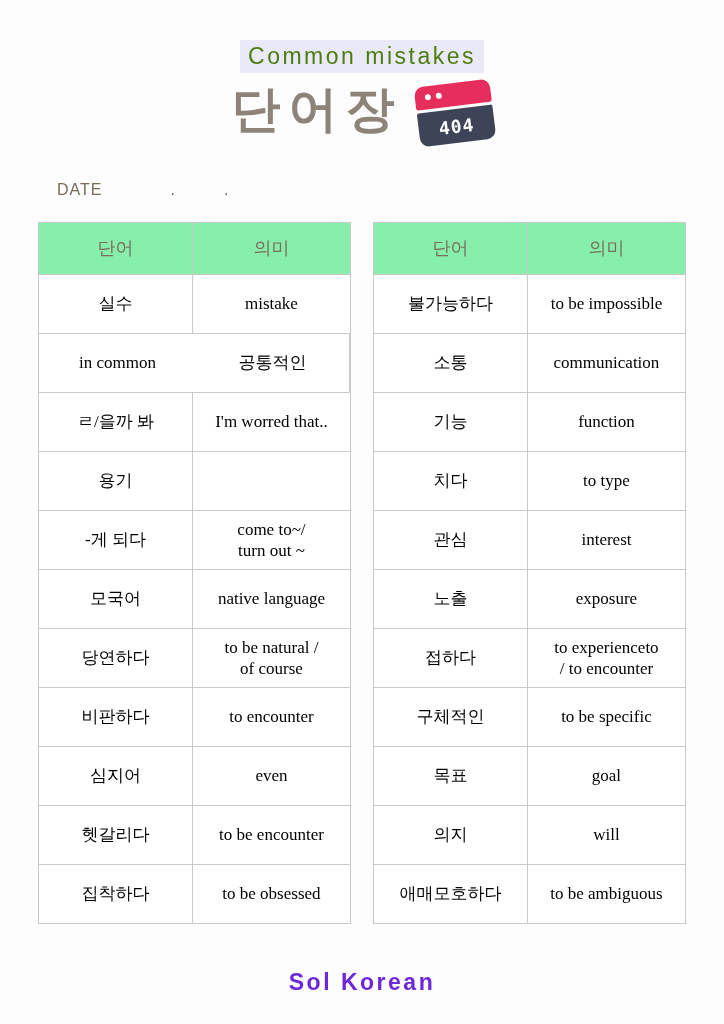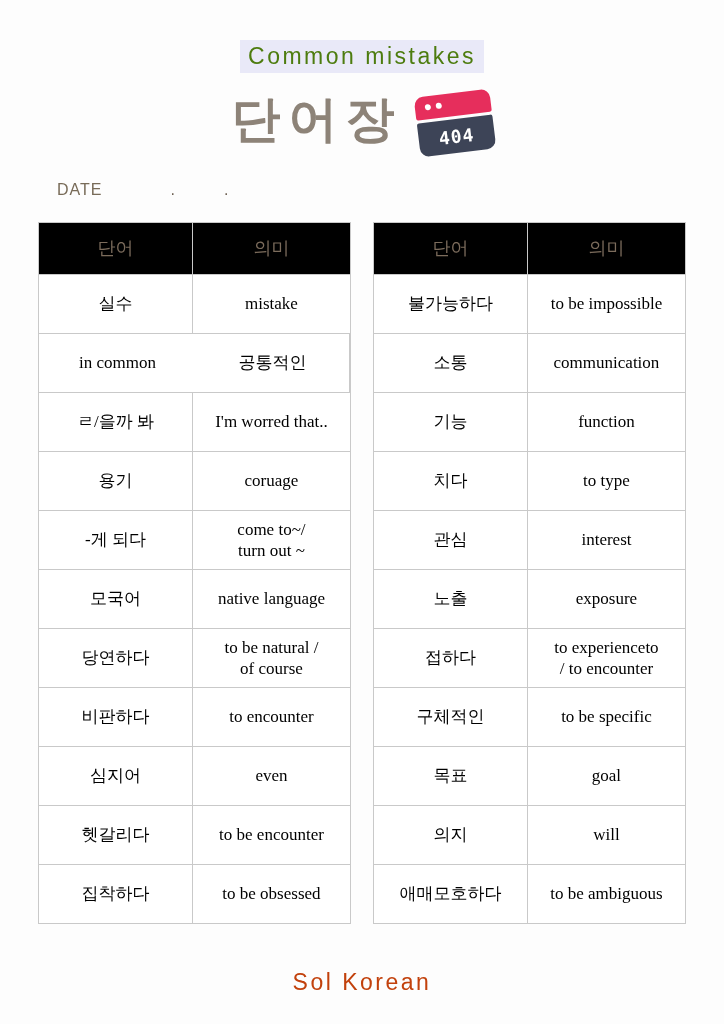--- a/index.html
+++ b/index.html
@@ -18,21 +18,21 @@
   .subtitle {
     display: inline-block;
     background: #e9e9f8;
     color: #4d7c0f;
     font-size: 23px;
     letter-spacing: 2.5px;
     padding: 3px 8px;
     font-weight: 500;
   }
   .title-row {
-    margin-top: 14px;
+    margin-top: 4px;
     display: flex;
     justify-content: center;
     align-items: center;
     gap: 14px;
   }
   .main-title {
     font-size: 49px;
     font-weight: bold;
     letter-spacing: 8px;
     color: #8d8378;
@@ -94,21 +94,21 @@
     align-items: flex-start;
   }
   .vocab-table {
     flex: 1;
     border: 1px solid #c9c9c9;
     background: #ffffff;
   }
   .trow { display: flex; min-height: 59px; }
   .trow + .trow { border-top: 1px solid #c9c9c9; }
   .thead {
-    background: #000000;
+    background: #86efac;
     min-height: 51px;
   }
   .cell {
     display: flex;
     align-items: center;
     justify-content: center;
     text-align: center;
     padding: 6px 6px;
     font-family: "Liberation Serif", serif;
     font-size: 17px;
@@ -120,22 +120,22 @@
   .cell.meaning { width: 50.5%; }
   .thead .cell { font-size: 18px; color: #7c6c5c; }
   
   .footer {
     position: absolute;
     bottom: 28px;
     width: 100%;
     text-align: center;
     font-size: 23px;
     letter-spacing: 2.5px;
-    color: #c2410c;
-    font-weight: 400;
+    color: #6d28d9;
+    font-weight: 700;
   }
 </style>
 </head>
 <body>
 
 <div class="page">
 
   <div class="header">
     <span class="subtitle">Common mistakes</span>
     <div class="title-row">
@@ -167,21 +167,20 @@
         <div class="trow">
           <div class="cell meaning">in common</div>
           <div class="cell word">공통적인</div>
         </div>
         <div class="trow">
           <div class="cell word">ㄹ/을까 봐</div>
           <div class="cell meaning">I'm worred that..</div>
         </div>
         <div class="trow">
           <div class="cell word">용기</div>
-          <div class="cell meaning">coruage</div>
         </div>
         <div class="trow">
           <div class="cell word">-게 되다</div>
           <div class="cell meaning">come to~/
 turn out ~</div>
         </div>
         <div class="trow">
           <div class="cell word">모국어</div>
           <div class="cell meaning">native language</div>
         </div>

